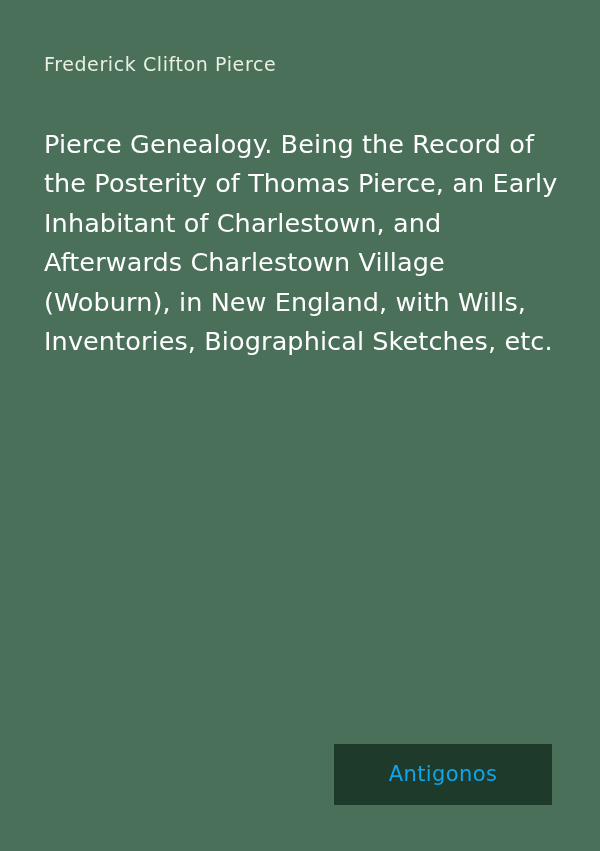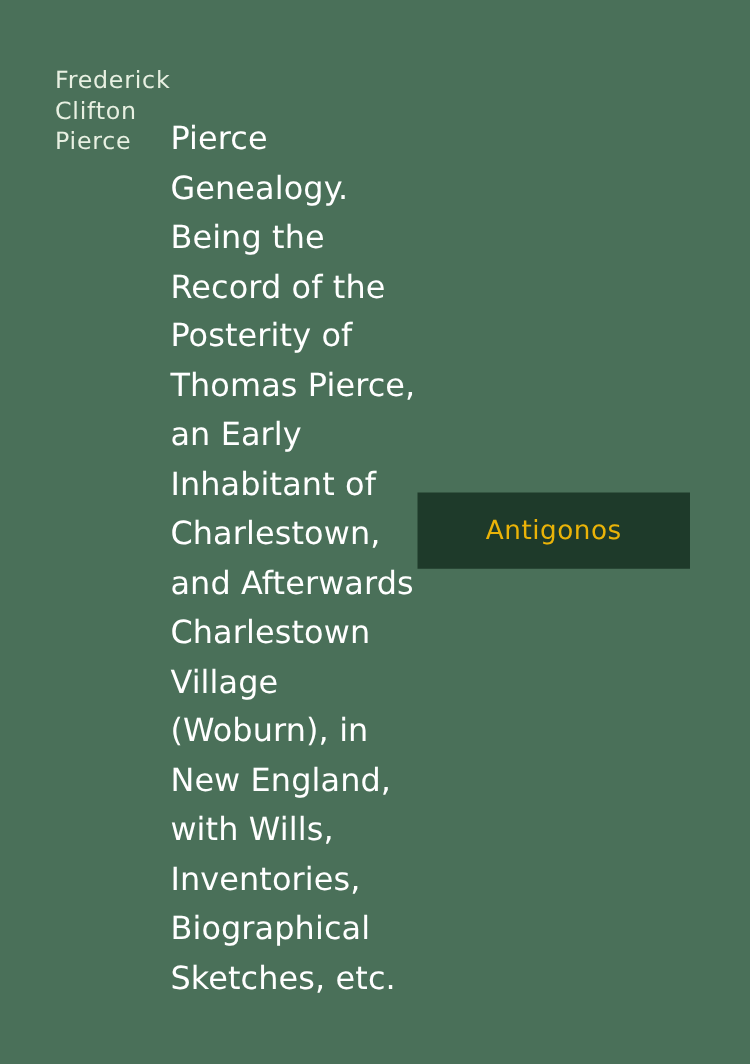--- a/index.html
+++ b/index.html
@@ -13,21 +13,21 @@
     font-family: "DejaVu Sans", sans-serif;
   }
   .book-cover {
     position: relative;
     box-sizing: border-box;
     width: 600px;
     height: 851px;
     background: #4a7059;
     padding: 44px 40px 30px 44px;
     display: flex;
-    flex-direction: row;
+    flex-direction: column;
     overflow: hidden;
   }
   .author {
     font-size: 19px;
     line-height: 1.3;
     color: #e8f0e2;
     letter-spacing: 0.6px;
     font-weight: 400;
     margin: 8px 0 0 0;
   }
@@ -45,21 +45,21 @@
   }
   .publisher-row {
     display: flex;
     justify-content: flex-end;
     align-items: center;
     padding-right: 8px;
     padding-bottom: 16px;
   }
   .publisher-badge {
     background: #1e3a2a;
-    color: #eab308;
+    color: #0ea5e9;
     font-size: 21px;
     letter-spacing: 0.4px;
     padding: 18px 34px 19px 34px;
     display: inline-block;
     text-align: center;
     min-width: 150px;
   }
 </style>
 </head>
 <body>

